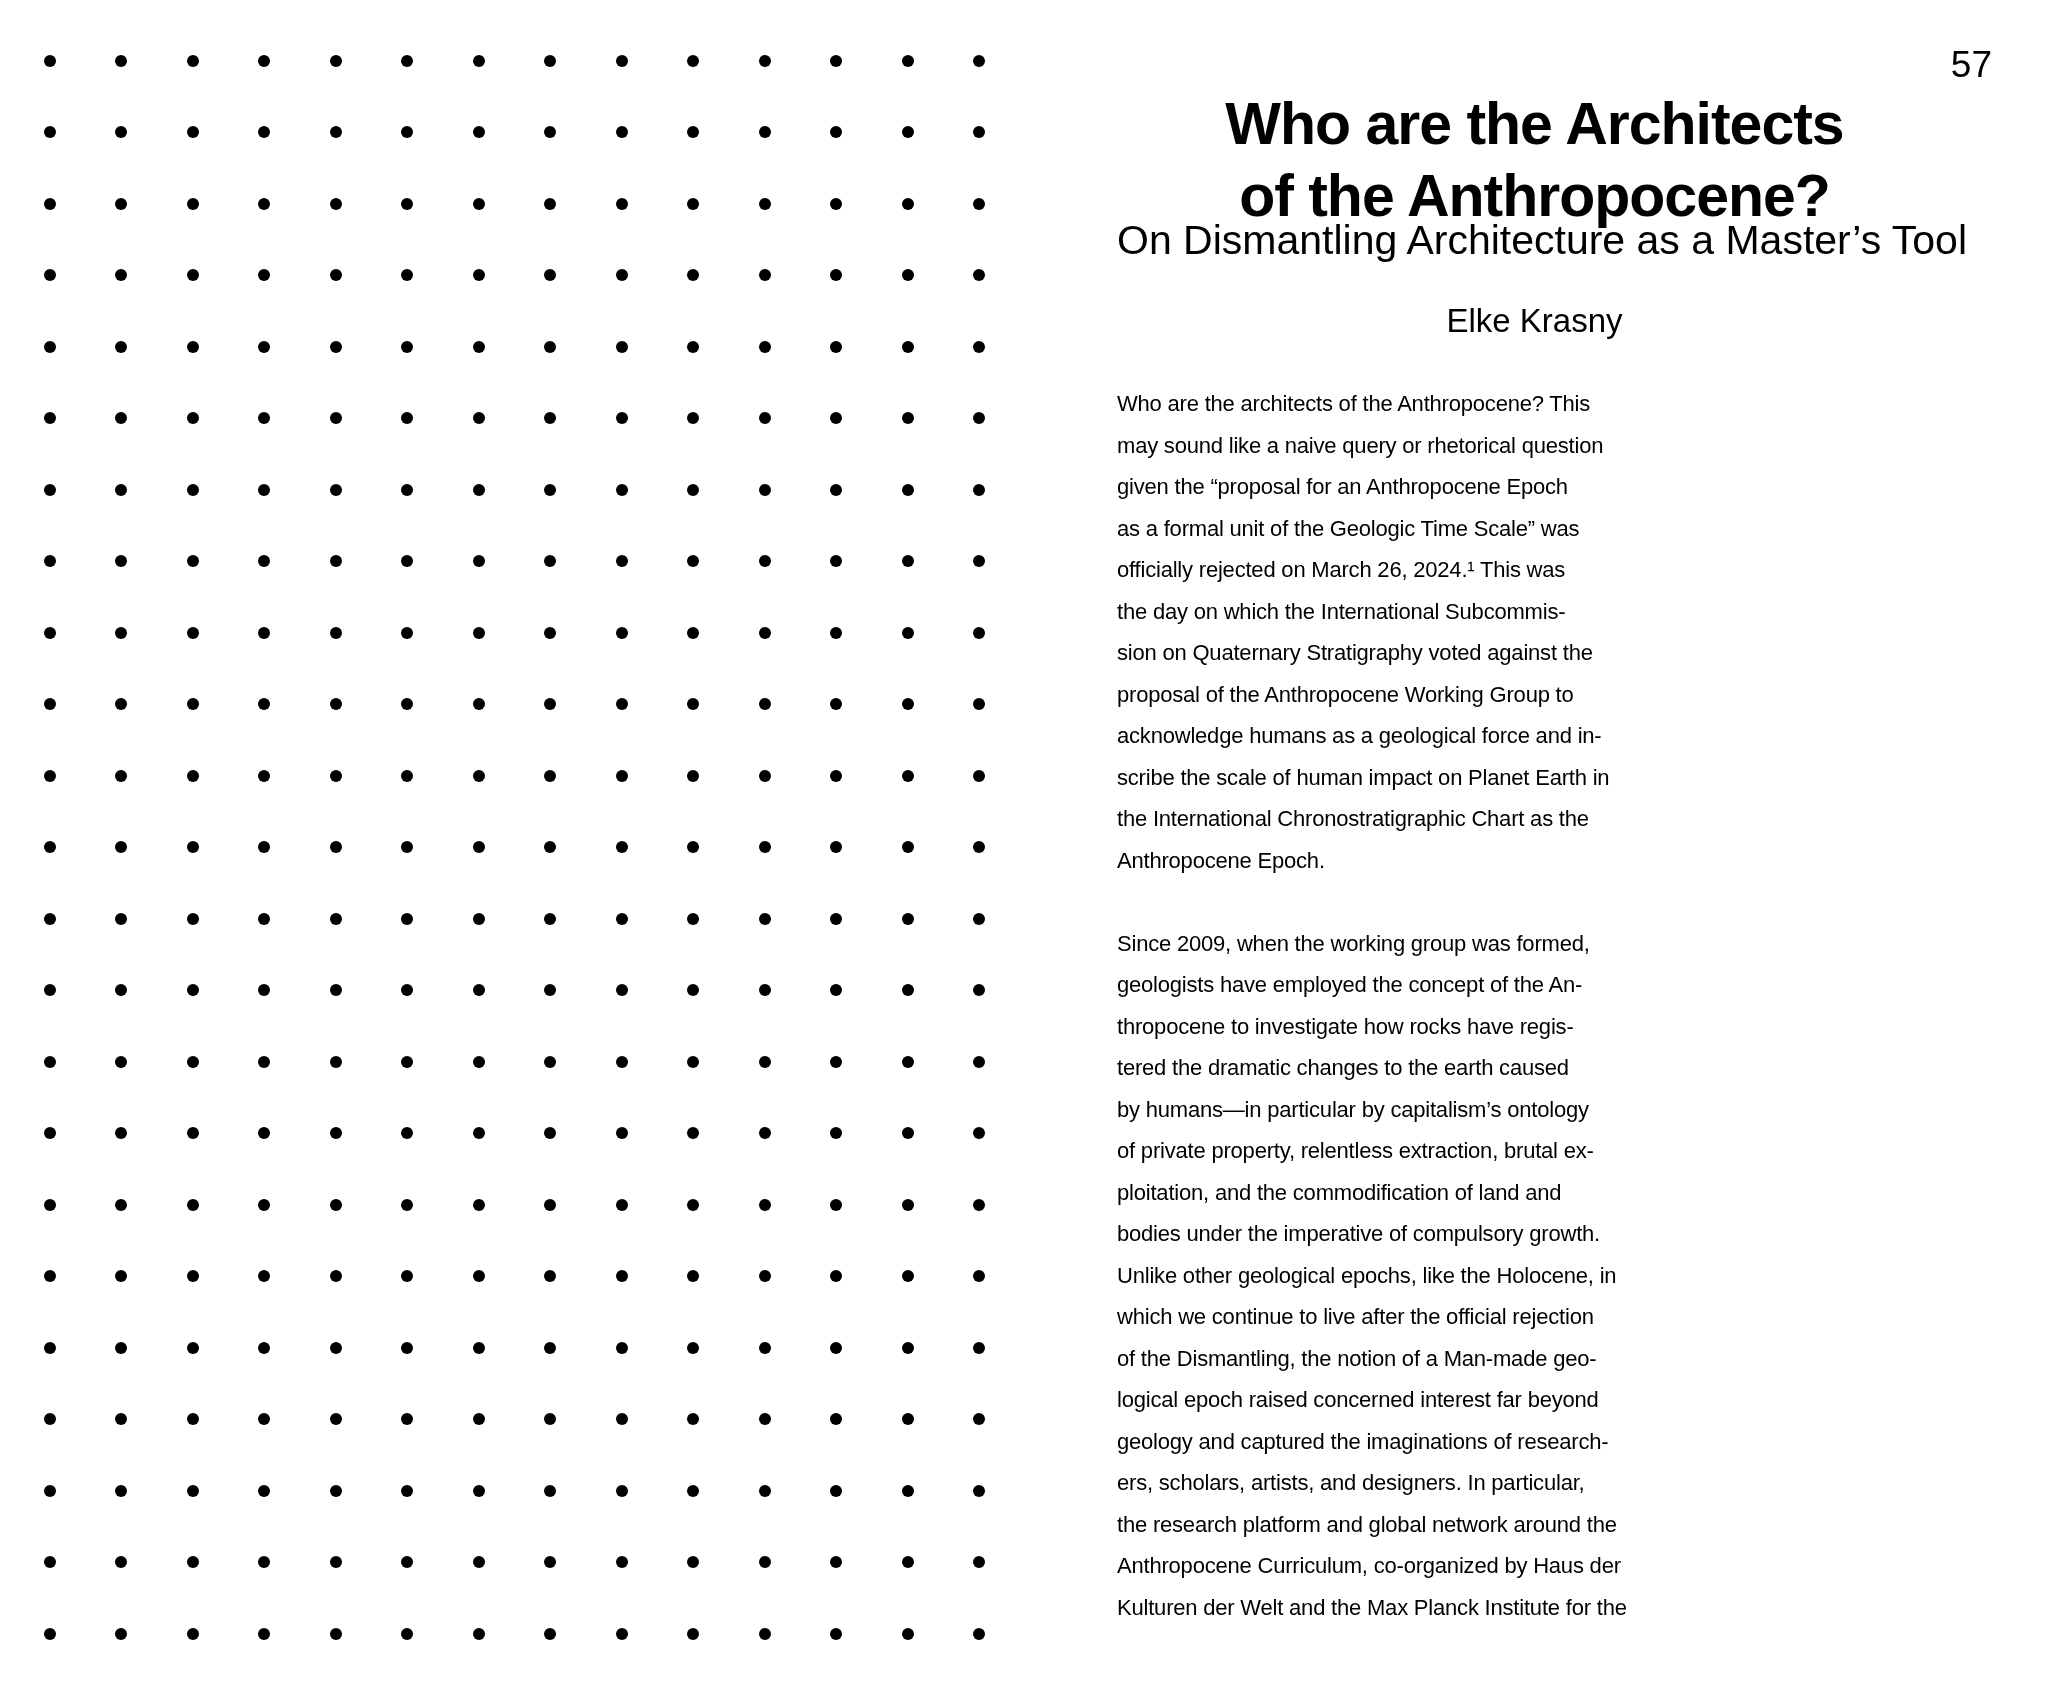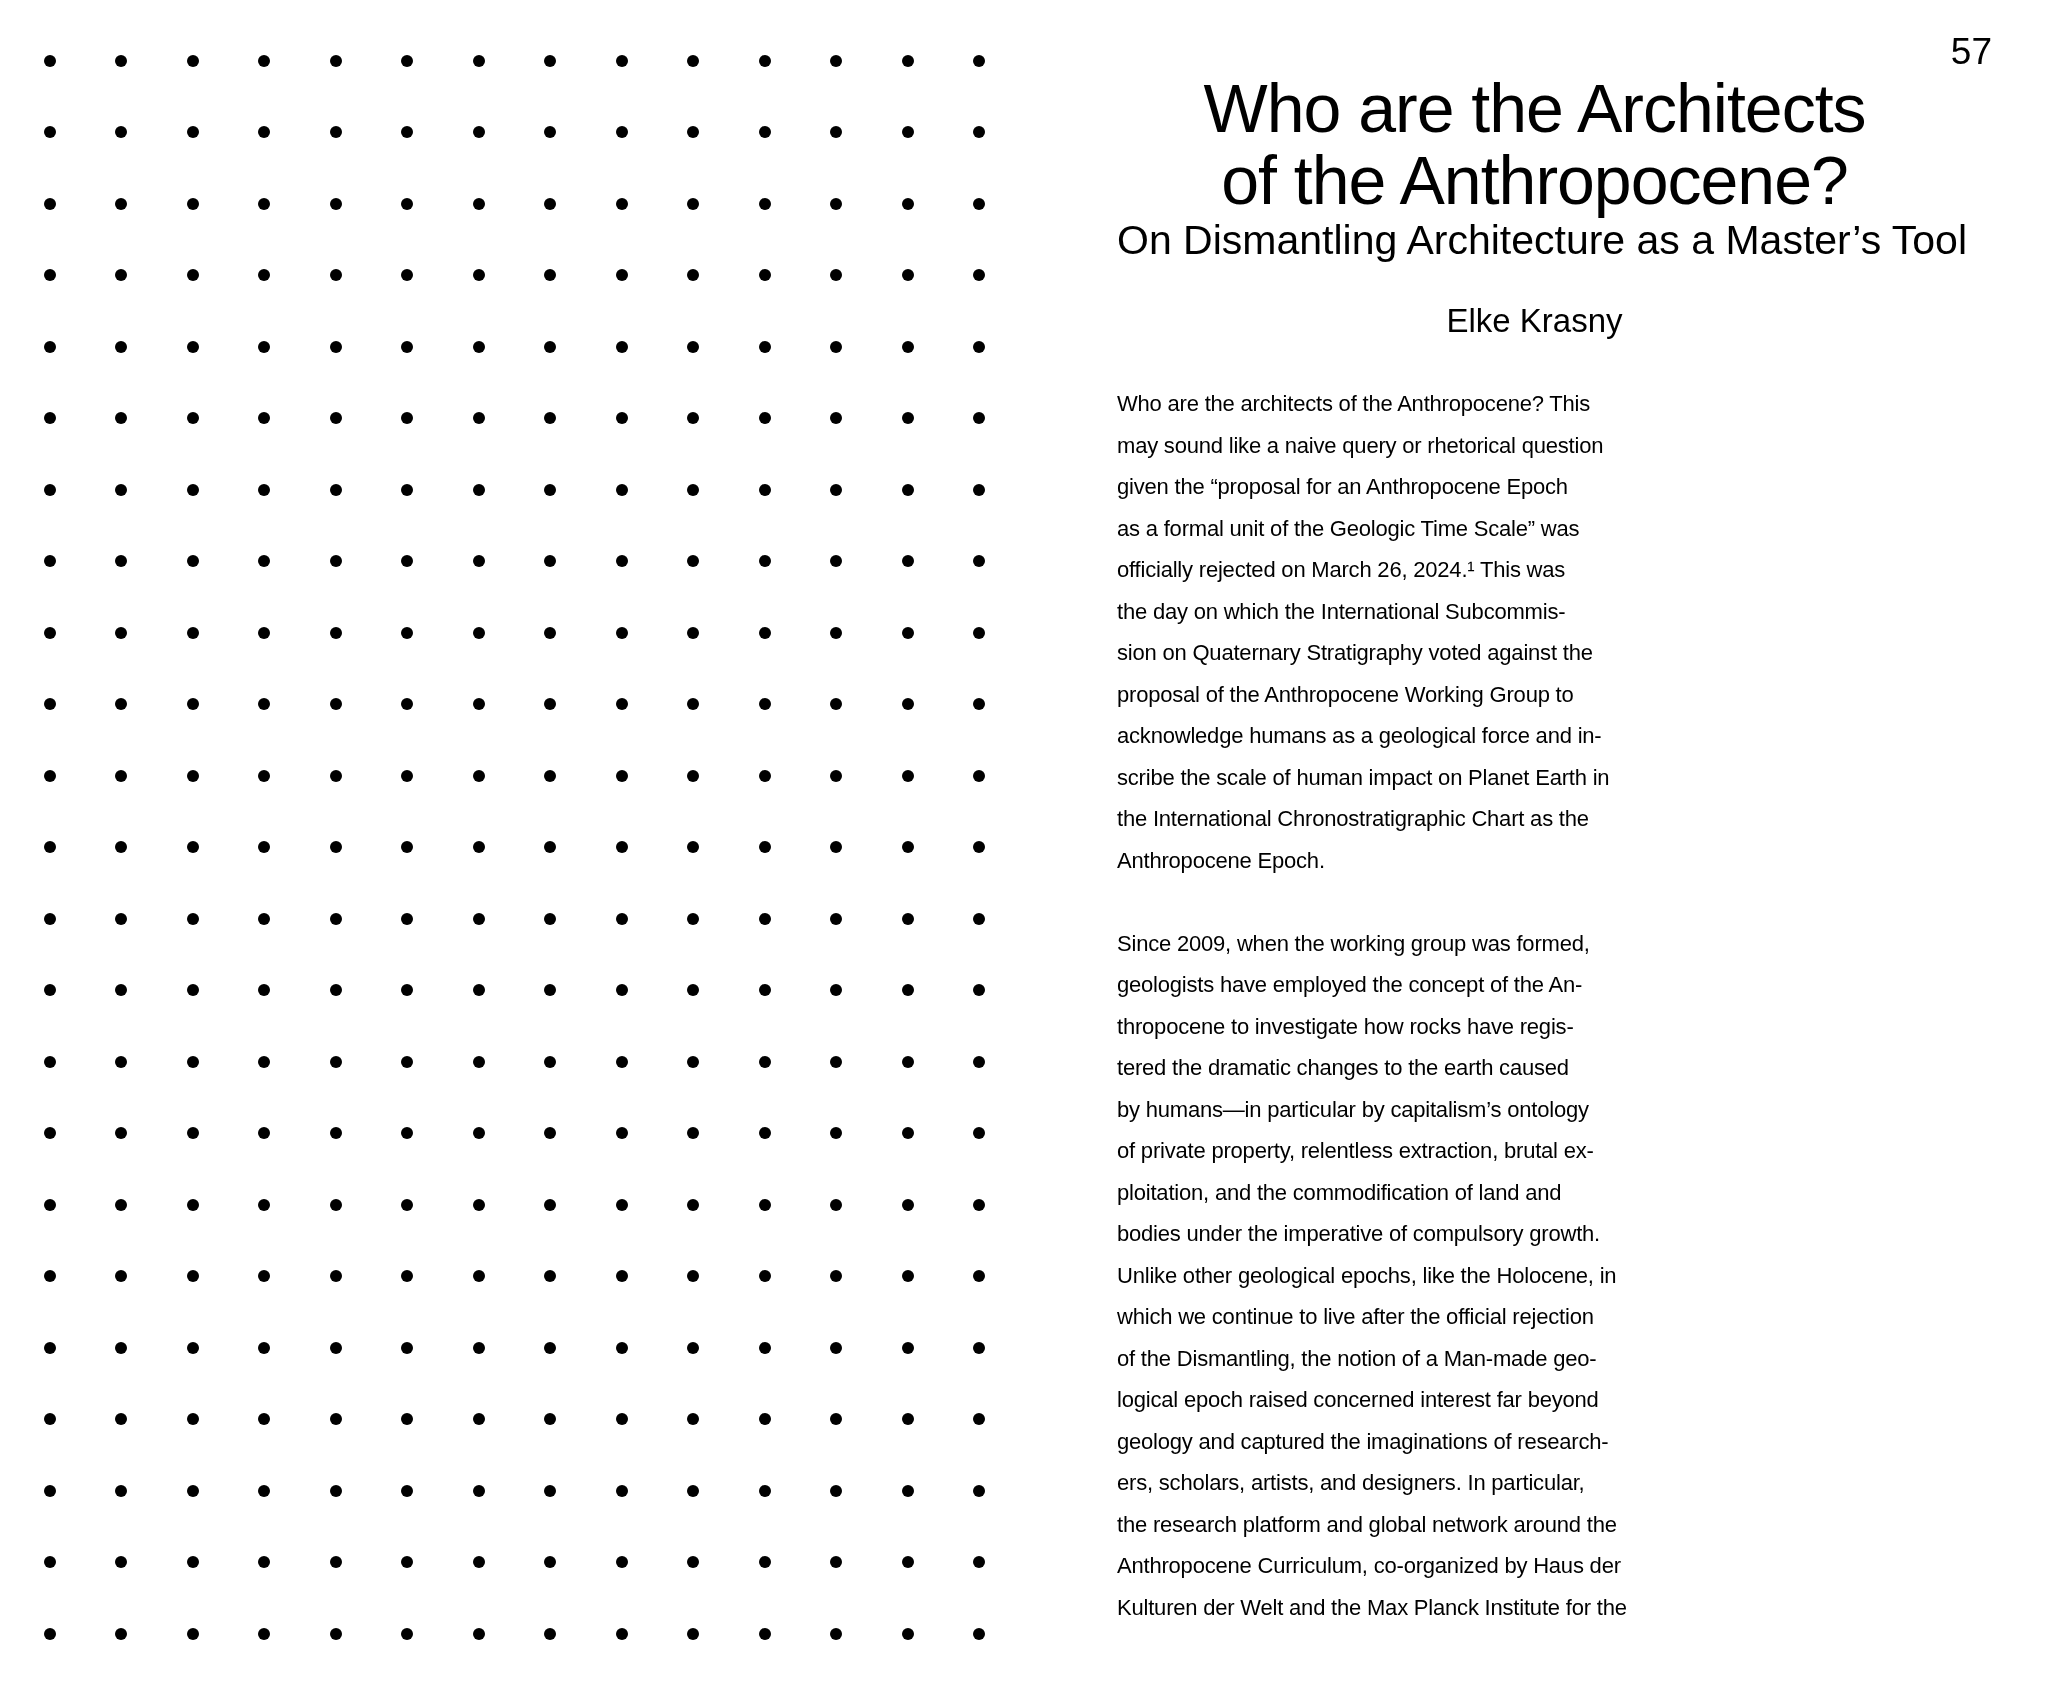--- a/index.html
+++ b/index.html
@@ -33,39 +33,39 @@
   .dot {
     width: var(--dot-size);
     height: var(--dot-size);
     border-radius: 50%;
     background: var(--ink);
   }
 
   
   .page-number {
     position: absolute;
-    top: 33px;
+    top: 46px;
     right: 56px;
     font-size: 37px;
     line-height: 1;
     letter-spacing: 0;
   }
 
   
   .right-col-block {
     position: absolute;
     left: 1117px;
     width: 835px;
     text-align: center;
   }
   .article-title {
-    top: 72px;
-    font-size: 68px;
+    top: 88px;
+    font-size: 59px;
     line-height: 72px;
-    font-weight: normal;
+    font-weight: bold;
     letter-spacing: -1px;
     white-space: nowrap;
   }
   .article-subtitle {
     top: 220px;
     font-size: 41px;
     line-height: 40px;
     white-space: nowrap;
   }
   .article-author {

